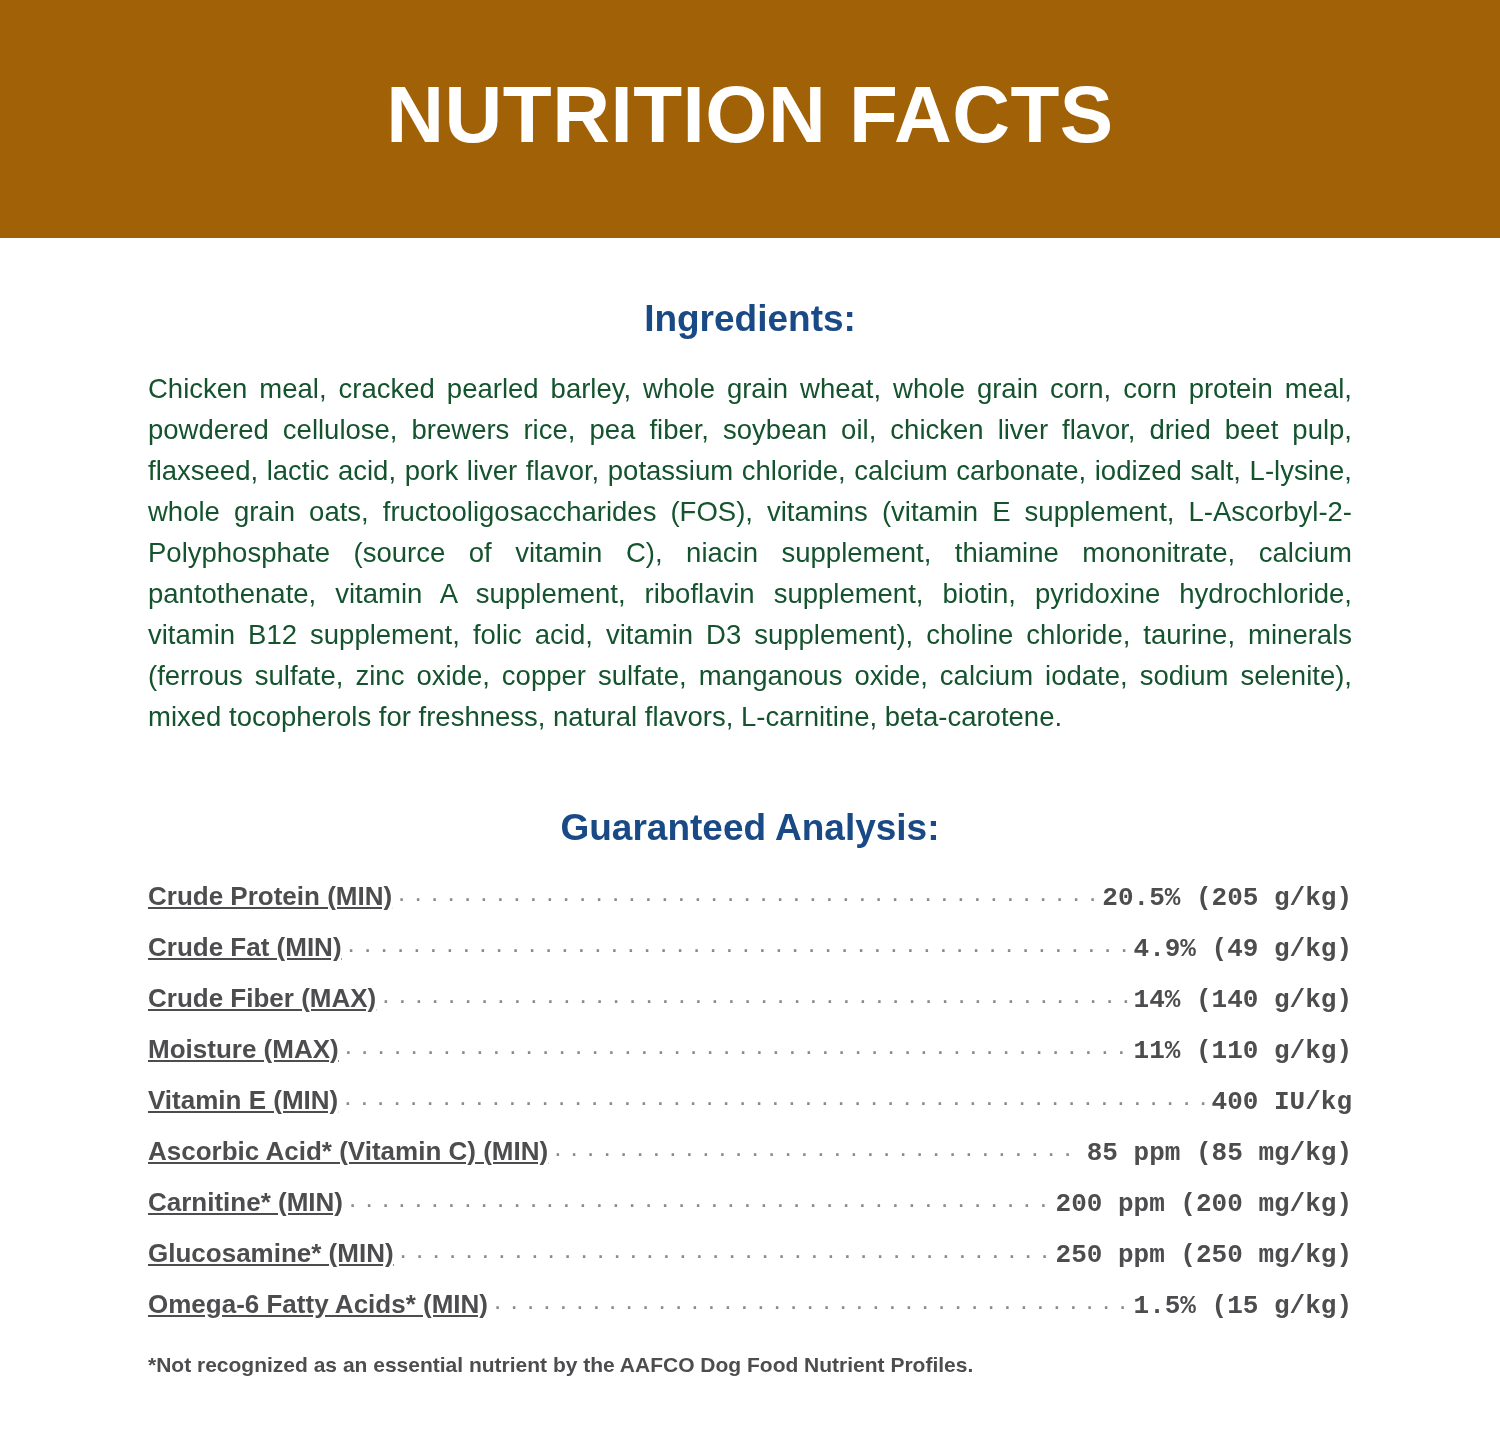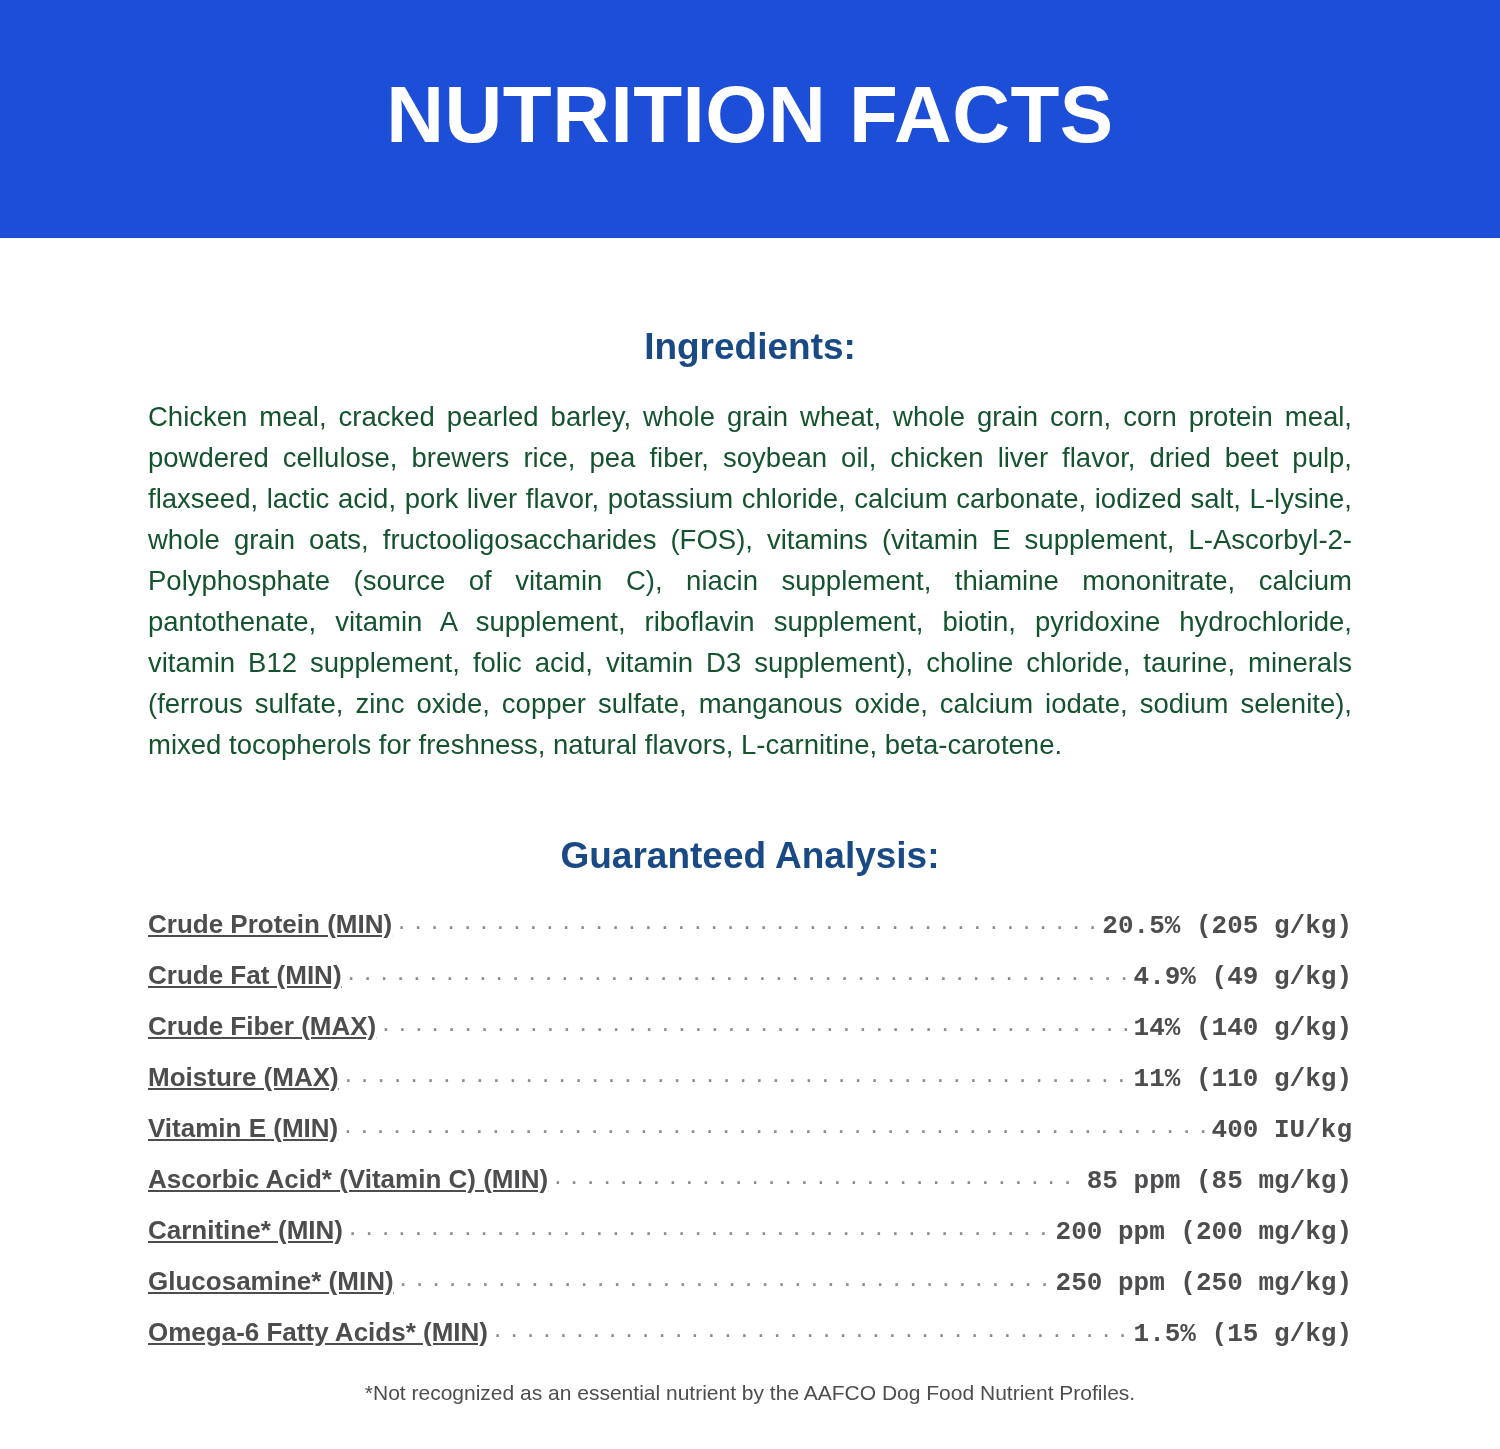--- a/index.html
+++ b/index.html
@@ -16,21 +16,21 @@
 
   .page {
     position: relative;
     width: 1500px;
     height: 1449px;
     overflow: hidden;
   }
 
   
   .header-banner {
-    background: #1d4ed8;
+    background: #a16207;
     height: 238px;
     display: flex;
     align-items: center;
     justify-content: center;
   }
   .header-title {
     color: #ffffff;
     font-size: 80px;
     font-weight: bold;
     letter-spacing: 0.5px;
@@ -46,21 +46,21 @@
   }
 
   .section-heading {
     color: #1a4a86;
     font-size: 37px;
     font-weight: bold;
     text-align: center;
     margin: 0;
   }
   .ingredients-heading {
-    padding-top: 88px;
+    padding-top: 60px;
   }
 
   .ingredients-body {
     color: #14532d;
     font-size: 27.5px;
     line-height: 41px;
     text-align: justify;
     text-justify: inter-word;
     font-weight: 400;
   }
@@ -105,24 +105,24 @@
     letter-spacing: 1px;
     font-size: 26px;
   }
   .analysis-value {
     flex: 0 0 auto;
     font-family: Liberation Mono, monospace;
   }
 
   .footnote {
     margin-top: 34px;
-    text-align: center;
+    text-align: left;
     color: #4d4d4f;
     font-size: 21px;
-    font-weight: normal;
+    font-weight: bold;
   }
 </style>
 </head>
 <body>
 
 <div class="page">
 
   <div class="header-banner">
     <h1 class="header-title">NUTRITION FACTS</h1>
   </div>

